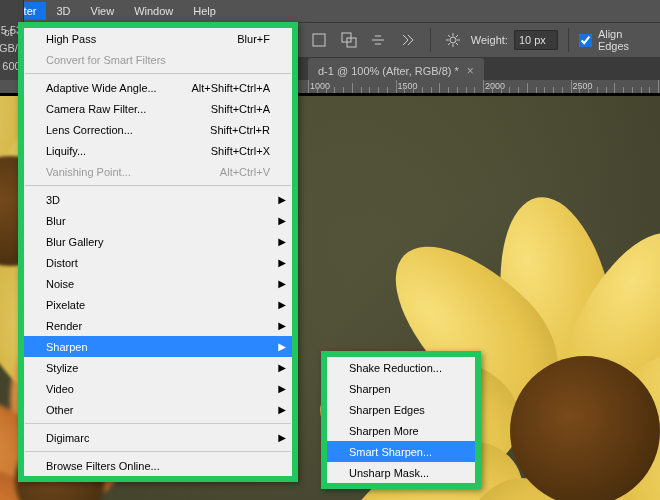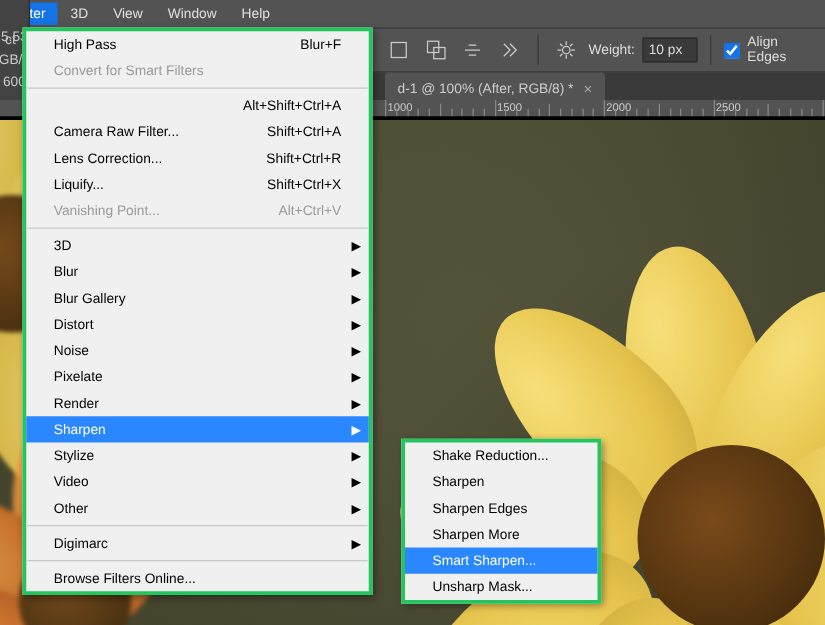--- a/index.html
+++ b/index.html
@@ -18,21 +18,21 @@
 .tabstrip .tab .close { color: #aaa; font-size: 12px; }
 .ruler { height: 16px; background: #535353; border-bottom: 3px solid #000000; position: relative; color: #ddd; overflow: hidden; }
 .ruler .marks { position: absolute; left: 0; top: 0; width: 100%; height: 100%; }
 .ruler .tick { position: absolute; top: 0; height: 16px; border-left: 1px solid #888; }
 .ruler .ticklabel { position: absolute; top: 1px; font-size: 9px; color: #ccc; }
 .canvas { position: absolute; left: 0; top: 96px; width: 660px; height: 404px; background: linear-gradient(135deg,#6b6b4a,#3b3b2a); overflow: hidden; }
 .flower { position: absolute; border-radius: 50%; }
 .petal { position: absolute; background: radial-gradient(ellipse at 30% 30%, #f7e07a, #e6c44d 60%, #c9a63a); border-radius: 50% 50% 50% 50% / 60% 60% 40% 40%; }
 .center { position: absolute; background: radial-gradient(circle at 40% 40%, #7a4a1a, #3a2508); border-radius: 50%; }
 .leftpanel { position: absolute; left: 0; top: 0; width: 24px; height: 500px; background: #434343; border-right: 1px solid #2e2e2e; color: #ccc; font-size: 9px; display:flex; flex-direction:column; align-items:center; padding-top:24px; gap:6px;}
-.dropdown { position: absolute; background: #f0f0f0; border: 3px solid #22c55e; box-shadow: 2px 2px 6px rgba(0,0,0,0.4); color: #000; }
+.dropdown { position: absolute; background: #f0f0f0; border: 6px solid #22c55e; box-shadow: 2px 2px 6px rgba(0,0,0,0.4); color: #000; }
 .dropdown .row { display: flex; align-items: center; height: 21px; padding: 0 22px 0 22px; position: relative; white-space: nowrap; }
 .dropdown .row.disabled { color: #9a9a9a; }
 .dropdown .row.highlight { background: #2a87ff; color: #fff; }
 .dropdown .row .shortcut { position: absolute; right: 22px; }
 .dropdown .row .arrow { position: absolute; right: 6px; font-size: 10px; }
 .dropdown .sep { height: 1px; background: #c8c8c8; margin: 3px 1px; }
 .submenu { position: absolute; left: 278px; top: 315px; margin-left: 24px; }
 .frags { position:absolute; left:0; top:24px; color:#ccc; font-size:10px; padding:2px 4px; display:flex; gap:24px;}
 </style>
 </head>
@@ -187,20 +187,21 @@
 <div class="dropdown" id="filtermenu" style="left:18px;top:22px;width:280px;">
     <div class="row">
       <span>High Pass</span>
       <span class="shortcut">Blur+F</span>
     </div>
     <div class="row disabled">
       <span>Convert for Smart Filters</span>
     </div>
     <div class="sep"></div>
     <div class="row">
+      <span>Adaptive Wide Angle...</span>
       <span class="shortcut">Alt+Shift+Ctrl+A</span>
     </div>
     <div class="row">
       <span>Camera Raw Filter...</span>
       <span class="shortcut">Shift+Ctrl+A</span>
     </div>
     <div class="row">
       <span>Lens Correction...</span>
       <span class="shortcut">Shift+Ctrl+R</span>
     </div>

